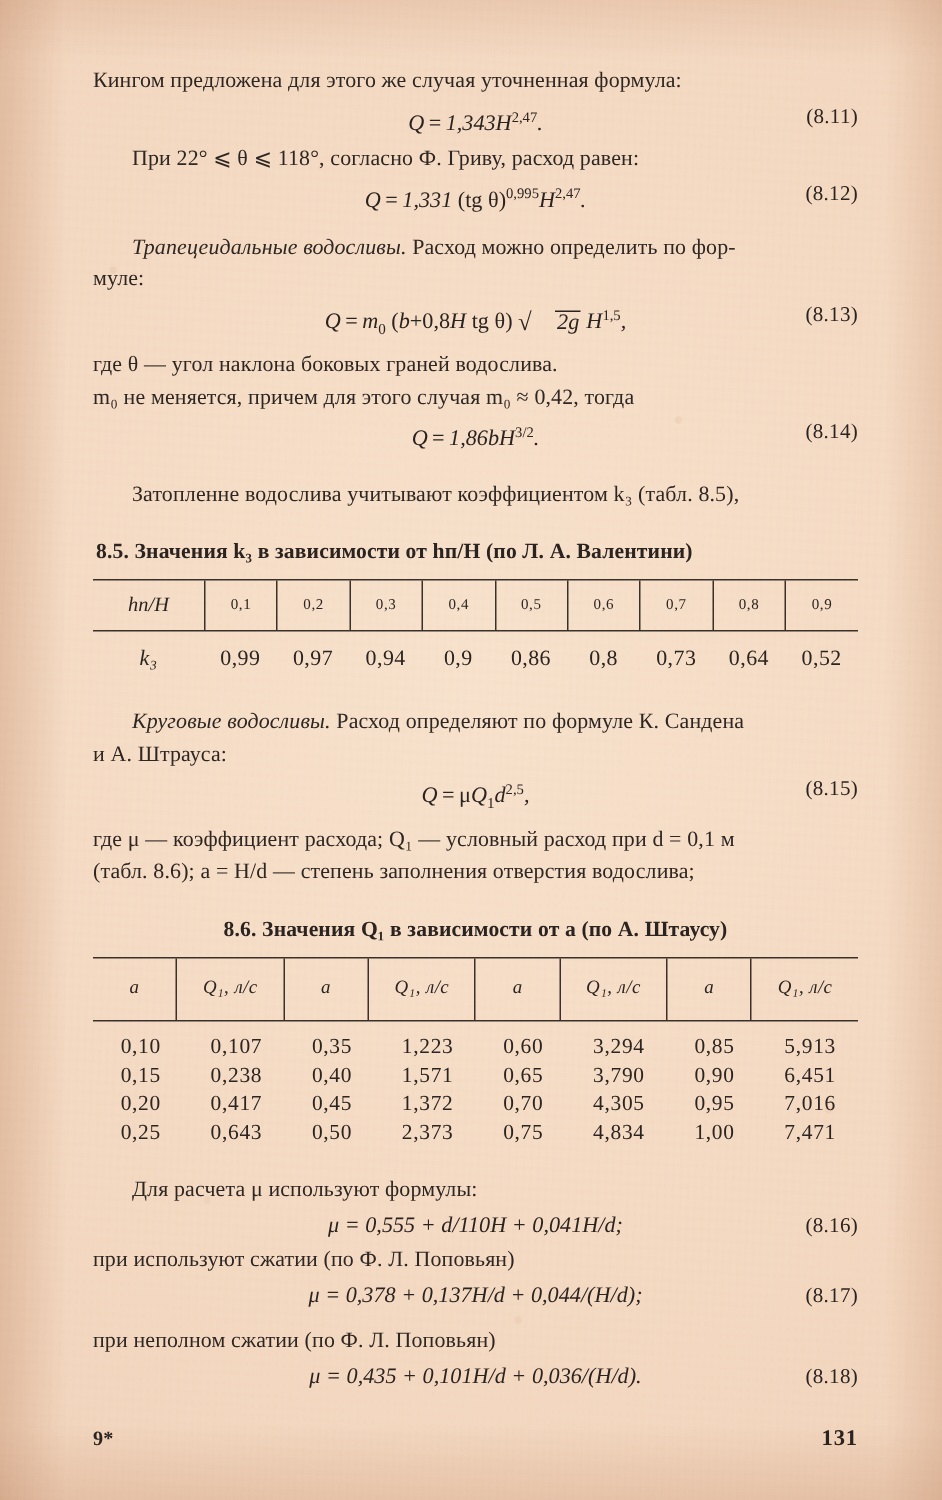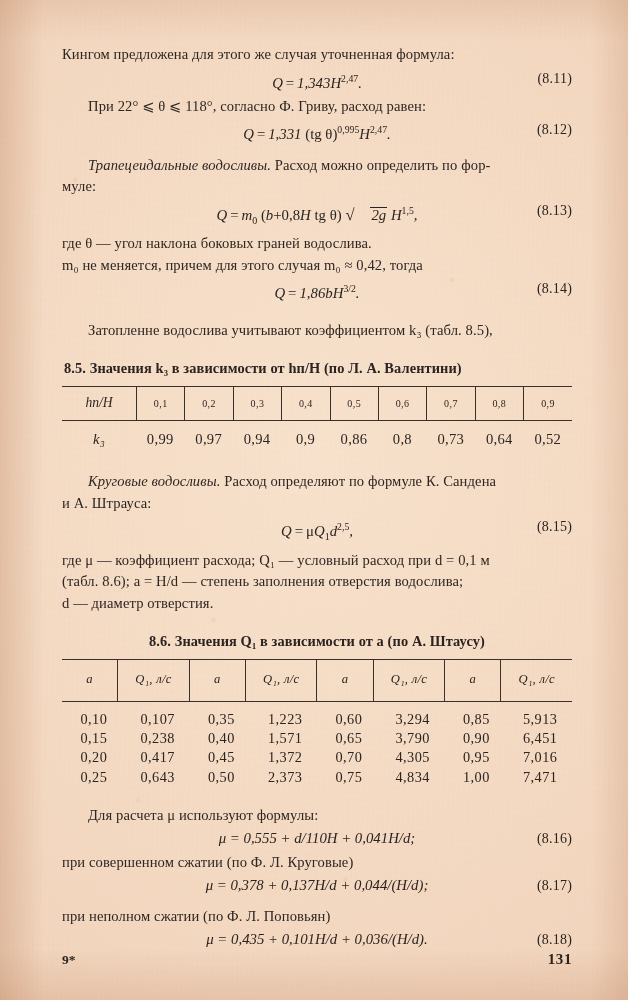--- a/index.html
+++ b/index.html
@@ -272,21 +272,20 @@
     <p class="para indent"><i>Круговые водосливы.</i><span> Расход определяют по формуле К. Сандена</span></p>
     <p class="para">и А. Штрауса:</p>
 
     <div class="formula">
       <span class="fml"><i class="v">Q</i><span class="up"> = </span><span class="up">μ</span><i class="v">Q</i><sub>1</sub><i class="v">d</i><sup>2,5</sup>,</span>
       <span class="eqnum">(8.15)</span>
     </div>
 
     <p class="para">где μ — коэффициент расхода; Q₁ — условный расход при d = 0,1 м</p>
     <p class="para">(табл. 8.6); a = H/d — степень заполнения отверстия водослива;</p>
-    <p class="para">d — диаметр отверстия.</p>
 
     <div class="spacer-l"></div>
 
     <div class="tbl-caption">8.6. Значения Q₁ в зависимости от a (по А. Штаусу)</div>
     <div class="tbl-wrap">
       <div class="hrule"></div>
       <table class="t86">
         <thead>
           <tr>
             <td style="width:11%">a</td>
@@ -349,21 +348,21 @@
 
     <div class="spacer-m"></div>
 
     <p class="para indent">Для расчета μ используют формулы:</p>
 
     <div class="formula">
       <span class="fml">μ = 0,555 + d/110H + 0,041H/d;</span>
       <span class="eqnum">(8.16)</span>
     </div>
 
-    <p class="para">при совершенном сжатии (по Ф. Л. Круговые)</p>
+    <p class="para">при используют сжатии (по Ф. Л. Поповьян)</p>
 
     <div class="formula">
       <span class="fml">μ = 0,378 + 0,137H/d + 0,044/(H/d);</span>
       <span class="eqnum">(8.17)</span>
     </div>
 
     <div class="spacer-s"></div>
 
     <p class="para">при неполном сжатии (по Ф. Л. Поповьян)</p>
 

